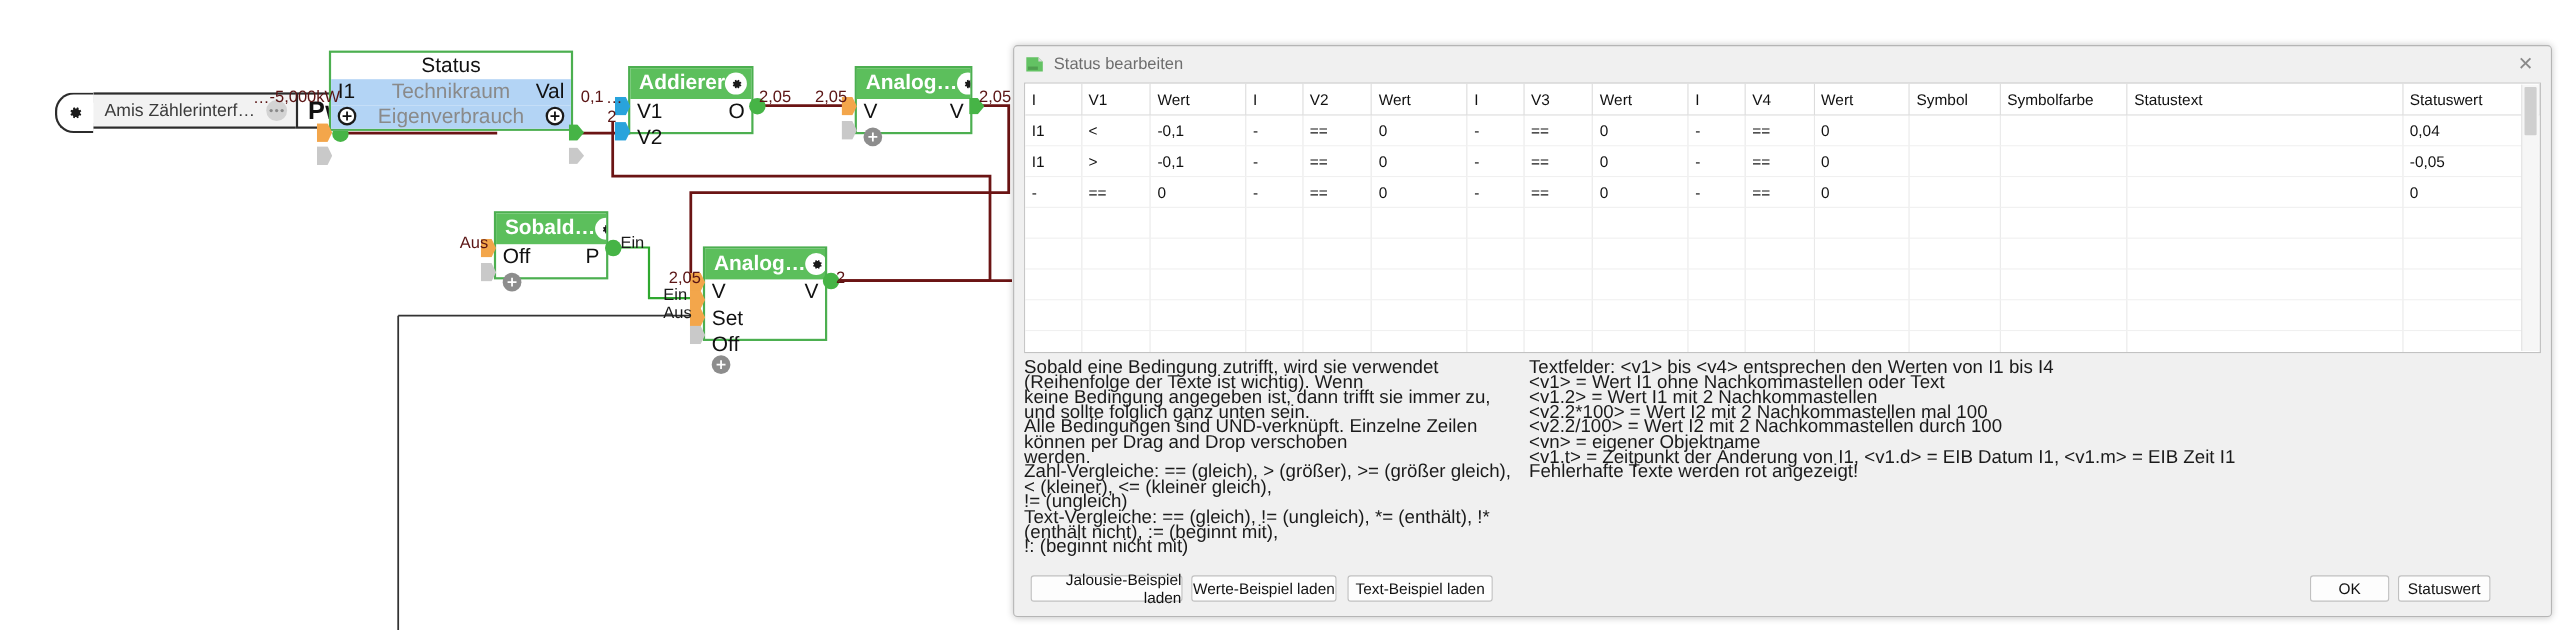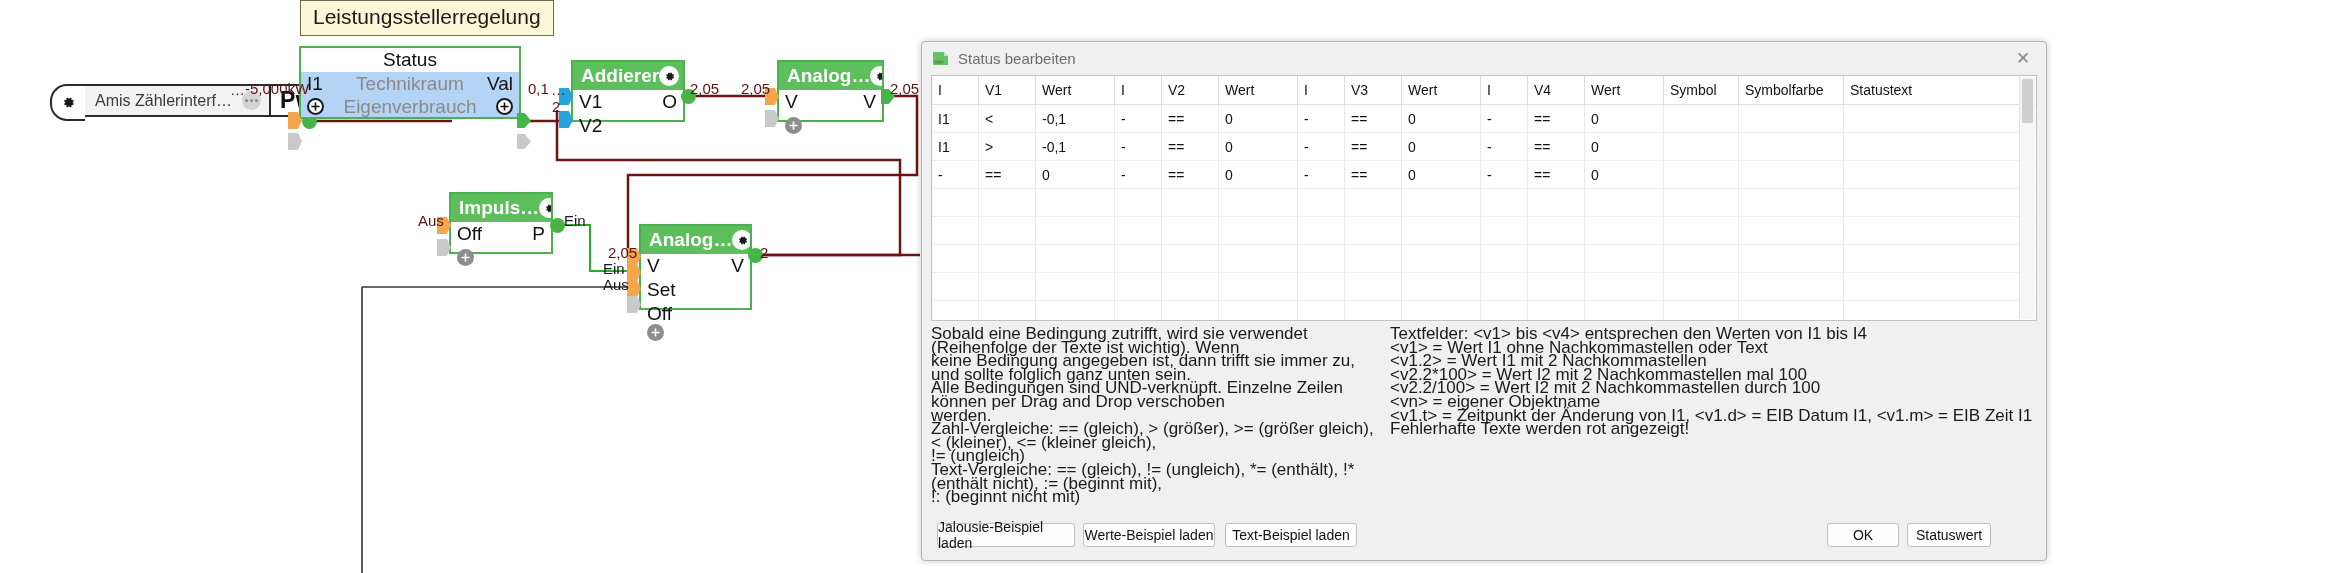--- a/index.html
+++ b/index.html
@@ -81,21 +81,21 @@
   table.grid tr td:first-child,table.grid tr th:first-child{border-left:none;}
   .vscroll{position:absolute;right:1px;top:1px;bottom:1px;width:15px;background:#f6f6f6;
       border-left:1px solid #e2e2e2;}
   .vscroll .thumb{position:absolute;left:2px;right:2px;top:2px;height:44px;background:#cfcfcf;border-radius:1px;}
 
   .helpcols{position:absolute;left:0;right:0;top:252px;height:60px;display:flex;gap:14px;}
   .helpcol{font-size:17px;line-height:13.6px;color:#1a1a1a;white-space:pre-wrap;}
   .helpcol.left{width:445px;}
   .helpcol.right{flex:1;}
 
-  .btnrow{position:absolute;left:0;right:0;bottom:2px;height:26px;}
+  .btnrow{position:absolute;left:0;right:0;bottom:2px;height:26px;text-align:right;}
   .btn{position:absolute;height:24px;background:#fdfdfd;border:1px solid #c0c0c0;
       border-radius:3px;font-size:14px;color:#111;display:flex;align-items:center;
       justify-content:center;box-sizing:border-box;}
 
   .wire{position:absolute;}
 </style>
 </head>
 <body>
 
 <div id="canvas">
@@ -114,21 +114,20 @@
     <path d="M628,255 L636,255" stroke="#6b1414" stroke-width="2.5" fill="none"></path>
 
     <path d="M748,255 L920,255" stroke="#6b1414" stroke-width="2.5" fill="none"></path>
 
     <path d="M556,225 L590,225 L590,271 L640,271" stroke="#2fa82f" stroke-width="2" fill="none"></path>
 
     <path d="M362,287 L362,573" stroke="#333" stroke-width="1.6" fill="none"></path>
     <path d="M362,287 L640,287" stroke="#333" stroke-width="1.6" fill="none"></path>
   </svg>
 
-  <div class="scene-label" style="left:300px;top:0px;">Leistungsstellerregelung</div>
 
   <div class="device" style="left:50px;top:84px;">
     <div class="gear-cap">
       <svg width="15" height="15" viewBox="0 0 20 20">
         <path fill="#1a1a1a" d="M10 6.2a3.8 3.8 0 100 7.6 3.8 3.8 0 000-7.6zm0 5.6a1.8 1.8 0 110-3.6 1.8 1.8 0 010 3.6z"></path>
         <path fill="#1a1a1a" d="M17.2 11.4l-1.4-.5a6 6 0 000-1.8l1.4-.5-.9-2.2-1.4.6a6 6 0 00-1.3-1.3l.6-1.4L12 3.4l-.5 1.4a6 6 0 00-1.8 0L9.2 3.4 7 4.3l.6 1.4a6 6 0 00-1.3 1.3l-1.4-.6-.9 2.2 1.4.5a6 6 0 000 1.8l-1.4.5.9 2.2 1.4-.6a6 6 0 001.3 1.3l-.6 1.4 2.2.9.5-1.4a6 6 0 001.8 0l.5 1.4 2.2-.9-.6-1.4a6 6 0 001.3-1.3l1.4.6z"></path>
       </svg>
     </div>
     <div class="namebox">
       <span class="devname">Amis  Zählerinterf…</span>
@@ -236,21 +235,21 @@
       <span class="ctr"></span>
       <span class="rgt"></span>
     </div>
   </div>
   <div class="pin-orange" style="left:765px;top:88px;"></div>
   <div class="pin-grey" style="left:765px;top:110px;"></div>
   <div class="out-green" style="left:881px;top:89px;"></div>
 
   <div class="block" style="left:449px;top:192px;width:104px;height:62px;">
     <div class="bhead">
-      <span class="btitle">Impuls…</span>
+      <span class="btitle">Sobald…</span>
       <span class="bicons">
         <span class="circ">
           <svg width="13" height="13" viewBox="0 0 20 20">
               <path fill="#1a1a1a" d="M10 6.4a3.6 3.6 0 100 7.2 3.6 3.6 0 000-7.2zm0 5.4a1.8 1.8 0 110-3.6 1.8 1.8 0 010 3.6z"></path>
               <path fill="#1a1a1a" d="M17 11.2l-1.3-.5a6 6 0 000-1.6l1.3-.5-.8-2-1.3.5a6 6 0 00-1.2-1.2l.5-1.3-2-.8-.5 1.3a6 6 0 00-1.6 0L9.6 3.8l-2 .8.5 1.3a6 6 0 00-1.2 1.2l-1.3-.5-.8 2 1.3.5a6 6 0 000 1.6l-1.3.5.8 2 1.3-.5a6 6 0 001.2 1.2l-.5 1.3 2 .8.5-1.3a6 6 0 001.6 0l.5 1.3 2-.8-.5-1.3a6 6 0 001.2-1.2l1.3.5z"></path>
             </svg>
         </span>
 
       </span>
     </div>
@@ -331,21 +330,21 @@
   <div class="wlabel dk" style="left:690px;top:80px;">2,05</div>
   <div class="wlabel dk" style="left:741px;top:80px;">2,05</div>
   <div class="wlabel dk" style="left:890px;top:80px;">2,05</div>
   <div class="wlabel dk" style="left:418px;top:212px;">Aus</div>
   <div class="wlabel" style="left:564px;top:212px;">Ein</div>
   <div class="wlabel dk" style="left:608px;top:244px;">2,05</div>
   <div class="wlabel" style="left:603px;top:260px;">Ein</div>
   <div class="wlabel" style="left:603px;top:276px;">Aus</div>
   <div class="wlabel dk" style="left:760px;top:244px;">2</div>
 
-  <div class="dialog" style="left:921px;top:41px;width:1126px;height:520px;">
+  <div class="dialog" style="left:921px;top:41px;width:1399px;height:520px;">
     <div class="dlg-title">
       <span class="dlg-ico">
         <svg width="17" height="17" viewBox="0 0 17 17">
           <path d="M1 2h11l4 4v9H1z" fill="#63c263"></path>
           <path d="M12 2l4 4h-4z" fill="#d9d9d9"></path>
           <rect x="2.5" y="10.5" width="9" height="3" fill="#4f9f4f"></rect>
         </svg>
       </span>
       <span class="dlg-ttxt">Status bearbeiten</span>
       <span class="dlg-close">✕</span>

